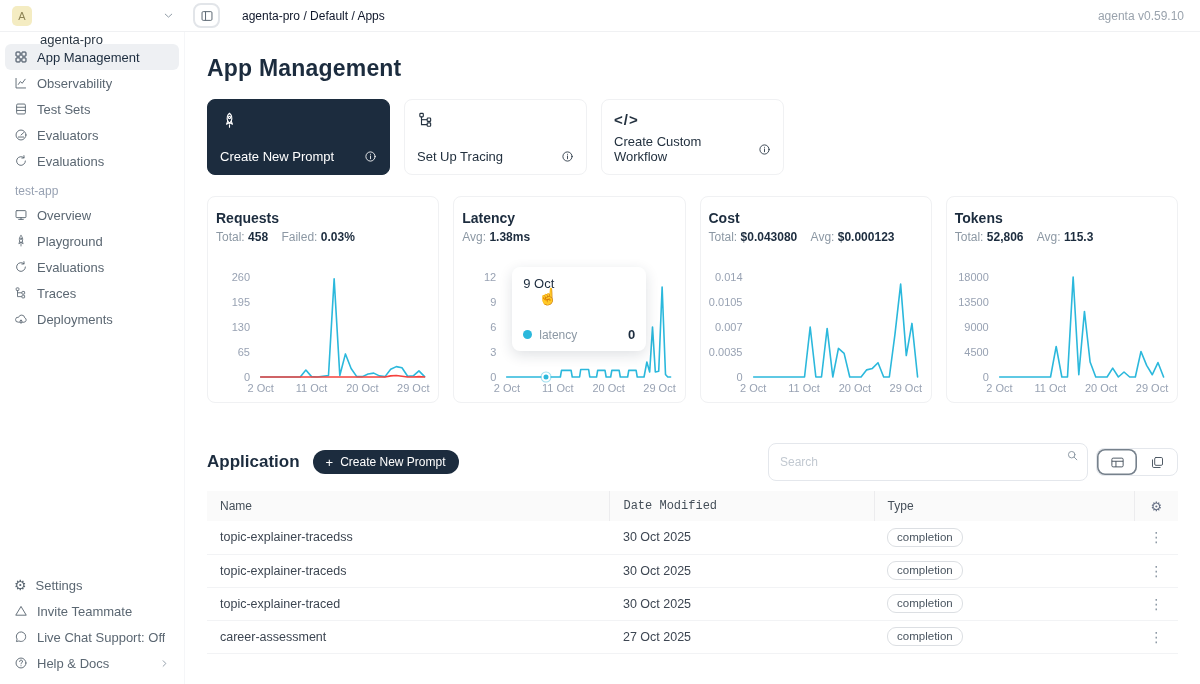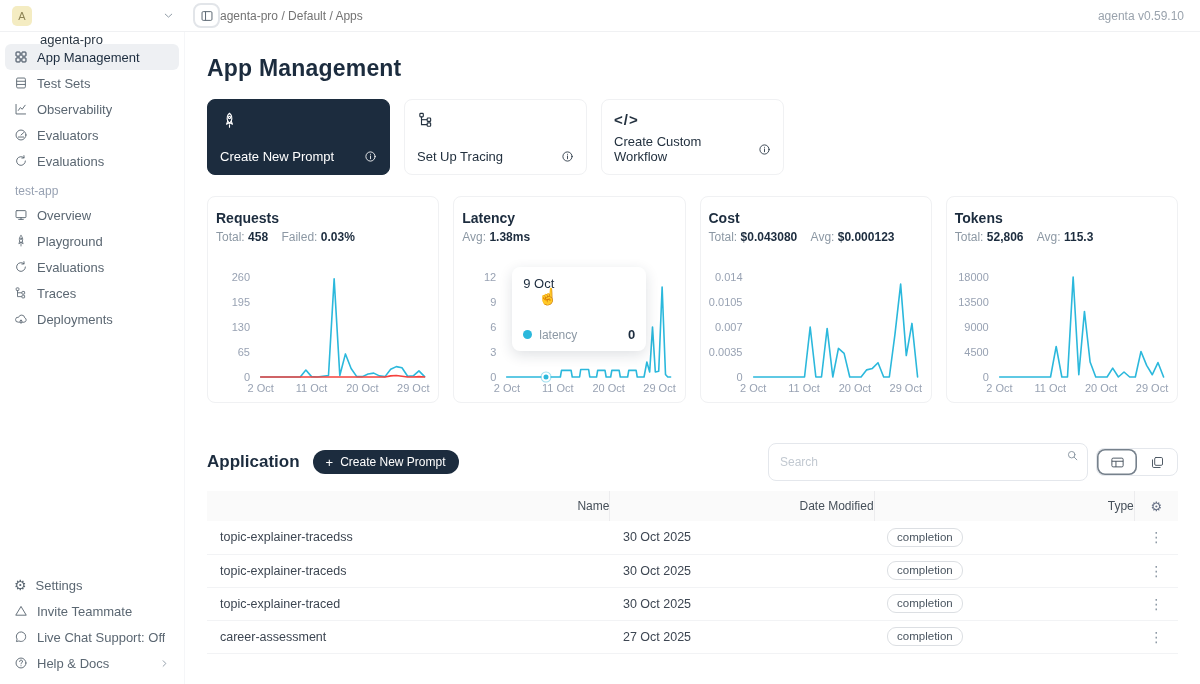--- a/index.html
+++ b/index.html
@@ -11,21 +11,21 @@
   }
   svg.ic { display:block; }
 
   
   .topbar { position:absolute; top:0; left:0; right:0; height:32px; display:flex; align-items:center; border-bottom:1px solid #f0f1f3; background:#fff; z-index:10; }
   .topbar-left { width:185px; height:100%; display:flex; align-items:center; gap:8px; padding:0 10px 0 12px; cursor:pointer; }
   .ws-avatar { width:20px; height:20px; border-radius:5px; background:#f4ecc2; color:#8d8455; font-size:11px; display:grid; place-items:center; flex:0 0 auto; }
   .ws-name { font-size:13px; color:#2b3744; flex:1;margin-top:48px; }
   .chev { color:#8c98a4; }
   .panel-btn { margin-left:8px; width:27px; height:25px; border:2px solid #e2e5e9; border-radius:8px; background:#fff; display:grid; place-items:center; color:#5b6772; cursor:pointer; }
-  .breadcrumb { margin-left:0; font-size:12px; color:#737373; }
+  .breadcrumb { margin-left:22px; font-size:12px; color:#0f172a; }
   .version { margin-left:auto; margin-right:16px; font-size:12px; color:#9aa3ad; }
 
   
   .sidebar { position:absolute; top:32px; left:0; bottom:0; width:185px; background:#fff; border-right:1px solid #f5f6f8; padding:12px 5px 8px 5px; display:flex; flex-direction:column; }
   .side-item { height:26px; display:flex; align-items:center; gap:9px; padding:0 9px; border-radius:6px; color:#5b6772; font-size:13px; cursor:pointer; flex:0 0 auto; }
   .side-item .lbl { white-space:nowrap; overflow:hidden; }
   .side-item.selected { background:#eef0f3; color:#1c2c3e; }
   .side-section { font-size:12px; color:#98a2b3; margin:10px 0 4px 10px; }
   .side-spacer { flex:1 1 auto; }
   .side-item .right-chev { margin-left:auto; color:#8c98a4; }
@@ -76,28 +76,28 @@
   .search-box { position:relative; width:320px; height:38px; }
   .search-box input { width:100%; height:100%; border:1px solid #e4e7ec; border-radius:8px; padding:0 30px 0 11px; font-size:12px; font-family:inherit; color:#2b3744; outline:none; }
   .search-box input::placeholder { color:#c2c9d1; }
   .search-ic { position:absolute; right:9px; top:6px; color:#8c98a4; }
   .seg { display:flex; border:1px solid #e4e7ec; border-radius:8px; background:#fff; }
   .seg-btn { width:40px; height:26px; display:grid; place-items:center; color:#44505c; cursor:pointer; border-radius:8px; }
   .seg-btn.active { box-shadow:inset 0 0 0 1.6px #76818c; }
 
   
   table.app-table { width:100%; margin-top:10px; border-collapse:collapse; }
-  .app-table th { background:#fafafa; height:30px; text-align:right; font-size:12px; font-weight:500; color:#454f59; padding-left:13px; }
+  .app-table th { background:#fafafa; height:30px; text-align:left; font-size:12px; font-weight:500; color:#454f59; padding-left:13px; }
   .app-table th.sep { border-right:1px solid #ececee; }
   .app-table th.actions, .app-table td.actions { width:44px; text-align:center; padding-left:0; }
   .app-table td { height:33px; border-bottom:1px solid #f2f3f5; font-size:12.5px; color:#3d4652; padding-left:13px; }
   .type-badge { display:inline-block; padding:2px 9px 3px; border:1px solid #dcdfe3; border-radius:9px; font-size:11.5px; color:#4a5560; background:#fff; }
   .more-ic { color:#8c98a4; font-size:14px; cursor:pointer; }
   .gear-ic { color:#667085; font-size:13px; cursor:pointer; }
-  .col-name { width:41.5%; } .col-date { width:27.2%; } .col-type { width:26.8%; }
+  .col-name { width:41.5%; } .col-date { width:27.2%;font-family:Liberation Mono, monospace; } .col-type { width:26.8%; }
 </style>
 </head>
 <body>
 
 <svg width="0" height="0" style="position:absolute">
   <defs>
     <g id="i-grid">
         <rect x="3.5" y="3.5" width="7" height="7" rx="1"></rect>
         <rect x="13.5" y="3.5" width="7" height="7" rx="1"></rect>
         <rect x="3.5" y="13.5" width="7" height="7" rx="1"></rect>
@@ -215,33 +215,33 @@
   <div class="side-item selected">
     <span>
         <svg class="ic" width="14" height="14" viewBox="0 0 24 24" fill="none" stroke="currentColor" stroke-width="1.6">
           <use href="#i-grid"></use>
         </svg>
       </span>
     <span class="lbl">App Management</span>
   </div>
   <div class="side-item">
     <span>
+        <svg class="ic" width="14" height="14" viewBox="0 0 24 24" fill="none" stroke="currentColor" stroke-width="1.6" stroke-linejoin="round">
+          <use href="#i-chart"></use>
+        </svg>
+      </span>
+    <span class="lbl">Observability</span>
+  </div>
+  <div class="side-item">
+    <span>
         <svg class="ic" width="14" height="14" viewBox="0 0 24 24" fill="none" stroke="currentColor" stroke-width="1.6">
           <use href="#i-table"></use>
         </svg>
       </span>
     <span class="lbl">Test Sets</span>
-  </div>
-  <div class="side-item">
-    <span>
-        <svg class="ic" width="14" height="14" viewBox="0 0 24 24" fill="none" stroke="currentColor" stroke-width="1.6" stroke-linejoin="round">
-          <use href="#i-chart"></use>
-        </svg>
-      </span>
-    <span class="lbl">Observability</span>
   </div>
   <div class="side-item">
     <span>
         <svg class="ic" width="14" height="14" viewBox="0 0 24 24" fill="none" stroke="currentColor" stroke-width="1.6" stroke-linecap="round">
           <use href="#i-gauge"></use>
         </svg>
       </span>
     <span class="lbl">Evaluators</span>
   </div>
   <div class="side-item">

